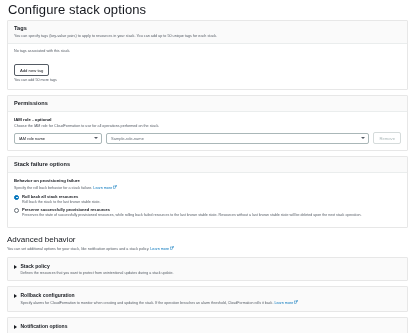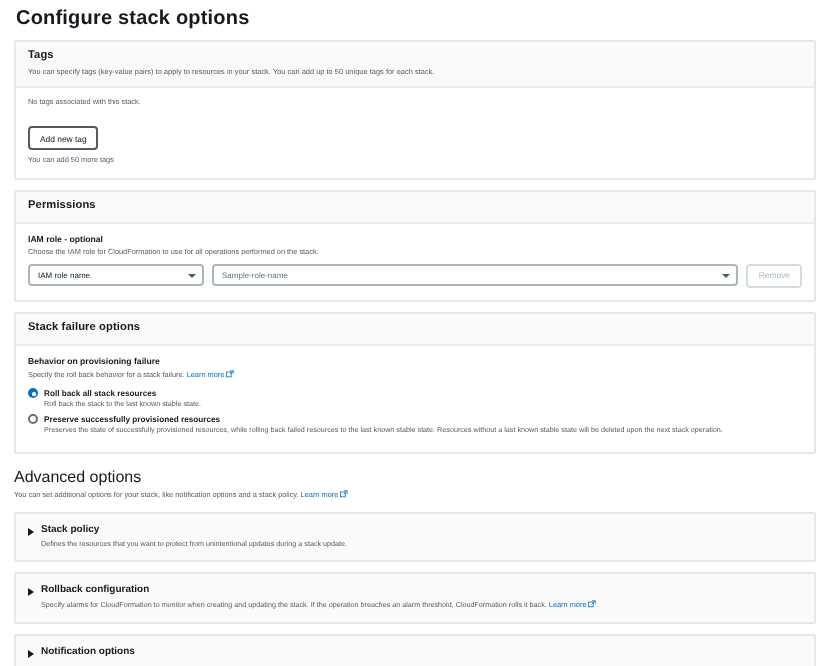--- a/index.html
+++ b/index.html
@@ -17,22 +17,22 @@
   }
   .page {
     width: 415px;
     height: 333px;
     position: relative;
     background: #ffffff;
     box-sizing: border-box;
     padding: 0 7px;
   }
   .page-title {
-    font-size: 10px;
-    font-weight: 700;
+    font-size: 13px;
+    font-weight: 400;
     color: #16191f;
     letter-spacing: 0.1px;
     padding: 4px 0 4px 1px;
     line-height: 12px;
   }
   
   .card {
     background: #ffffff;
     border: 1px solid #e7e7e7;
     border-radius: 1px;
@@ -304,21 +304,21 @@
           <span class="radio"></span>
           <span class="radio-text">
             <span class="radio-label" style="display:block;">Preserve successfully provisioned resources</span>
             <span class="radio-desc" style="display:block;">Preserves the state of successfully provisioned resources, while rolling back failed resources to the last known stable state. Resources without a last known stable state will be deleted upon the next stack operation.</span>
           </span>
         </div>
       </div>
     </div>
   </div>
 
-  <div class="adv-title">Advanced options</div>
+  <div class="adv-title">Advanced behavior</div>
   <div class="adv-sub">
     <span>You can set additional options for your stack, like notification options and a stack policy.</span>
     <a class="link">Learn more</a><span class="ext-icon"><svg width="4" height="4" viewBox="0 0 10 10">
           <rect x="0.5" y="2.5" width="6" height="6" fill="none" stroke="#0073bb" stroke-width="1"></rect>
           <path d="M5 1 H9 V5" fill="none" stroke="#0073bb" stroke-width="1"></path>
           <path d="M4.5 5.5 L9 1" stroke="#0073bb" stroke-width="1"></path>
         </svg></span>
   </div>
 
   <div class="accordion">

